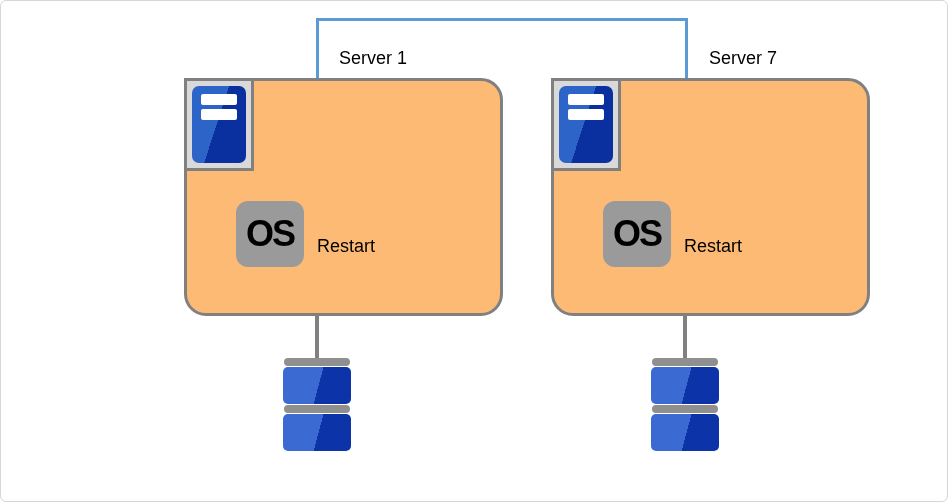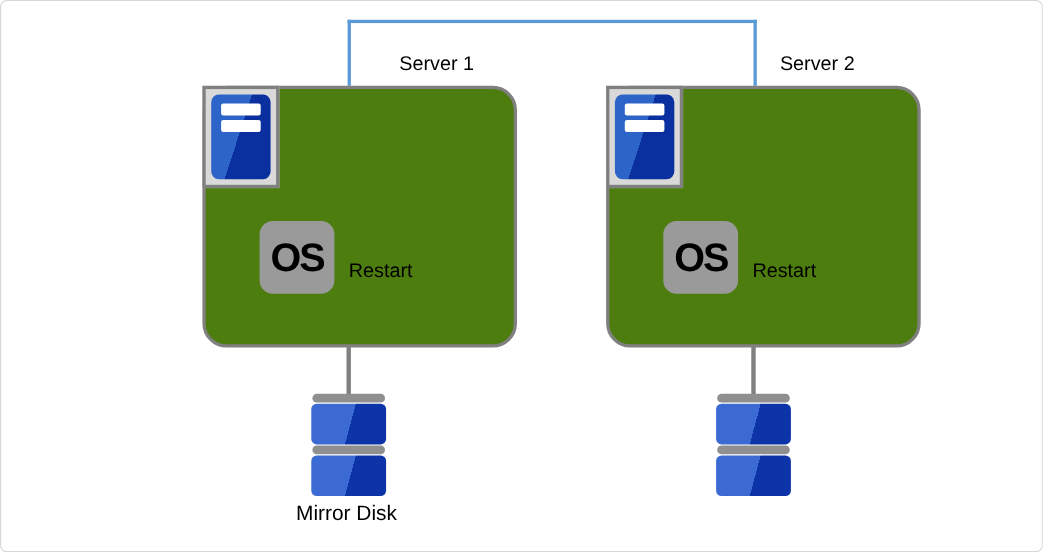--- a/index.html
+++ b/index.html
@@ -15,27 +15,27 @@
     overflow:hidden;
   }
   
   .conn-h{position:absolute;left:315px;top:17px;width:372px;height:3px;background:var(--connector-blue,#5B9BD5);}
   .conn-v{position:absolute;top:17px;width:3px;height:60px;background:var(--connector-blue,#5B9BD5);}
   .conn-v.v1{left:315px;}
   .conn-v.v2{left:684px;}
 
   
   .server-label{position:absolute;top:47px;font-size:18px;line-height:20px;white-space:nowrap;}
-  .server-label.l1{left:362px;text-align:center;}
+  .server-label.l1{left:338px;text-align:center;}
   .server-label.l2{left:708px;}
 
   
   .server-box{
-    position:absolute;top:77px;width:286px;height:238px;
-    background:#4d7c0f;border:3px solid var(--line-gray,#808080);
+    position:absolute;top:77px;width:319px;height:238px;
+    background:#fdba74;border:3px solid var(--line-gray,#808080);
     border-radius:22px;box-sizing:border-box;
   }
   .server-box.b1{left:183px;}
   .server-box.b2{left:550px;}
 
   
   .icon-frame{
     position:absolute;left:-3px;top:-3px;width:70px;height:93px;
     background:var(--icon-bg,#d9d9d9);
     border:3px solid var(--line-gray,#808080);
@@ -79,21 +79,21 @@
 </head>
 <body>
 
 <div class="canvas">
 
   <div class="conn-h"></div>
   <div class="conn-v v1"></div>
   <div class="conn-v v2"></div>
 
   <div class="server-label l1">Server 1</div>
-  <div class="server-label l2">Server 2</div>
+  <div class="server-label l2">Server 7</div>
 
   <div class="server-box b1">
     <div class="icon-frame">
       <div class="tower">
         <div class="bar"></div>
         <div class="bar"></div>
       </div>
     </div>
     <div class="os-row">
       <div class="os-badge">OS</div>
@@ -123,15 +123,14 @@
     <div class="dbar"></div>
     <div class="dbody"></div>
   </div>
   <div class="disk d2">
     <div class="dbar"></div>
     <div class="dbody"></div>
     <div class="dbar"></div>
     <div class="dbody"></div>
   </div>
 
-  <div class="disk-label">Mirror Disk</div>
 
 </div>
 
 </body></html>

